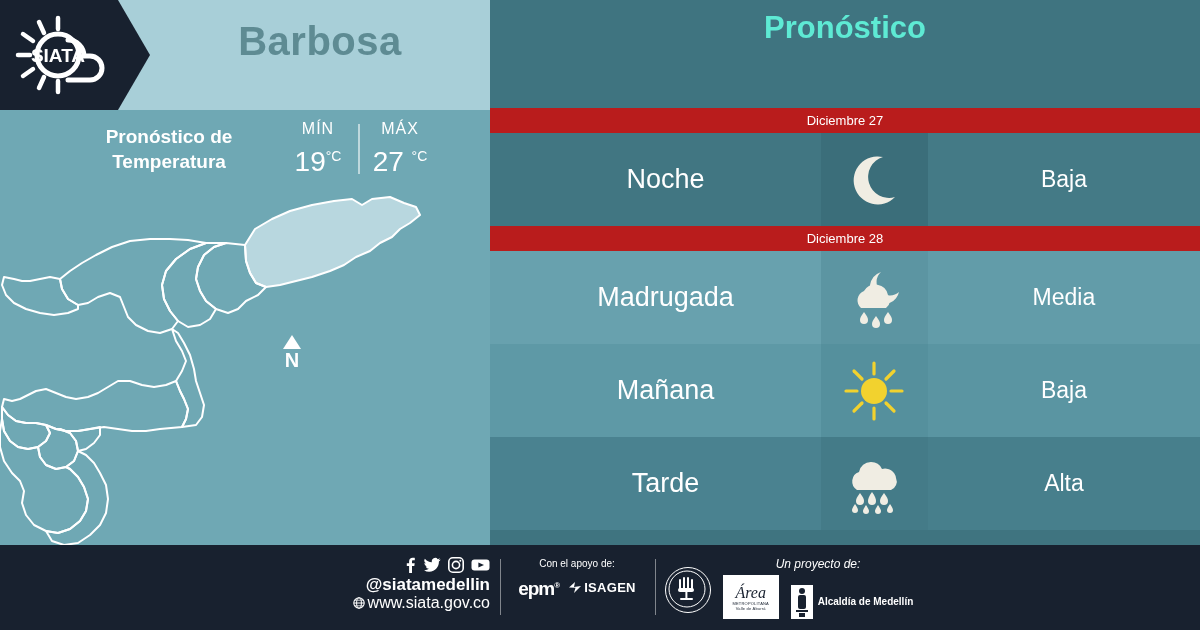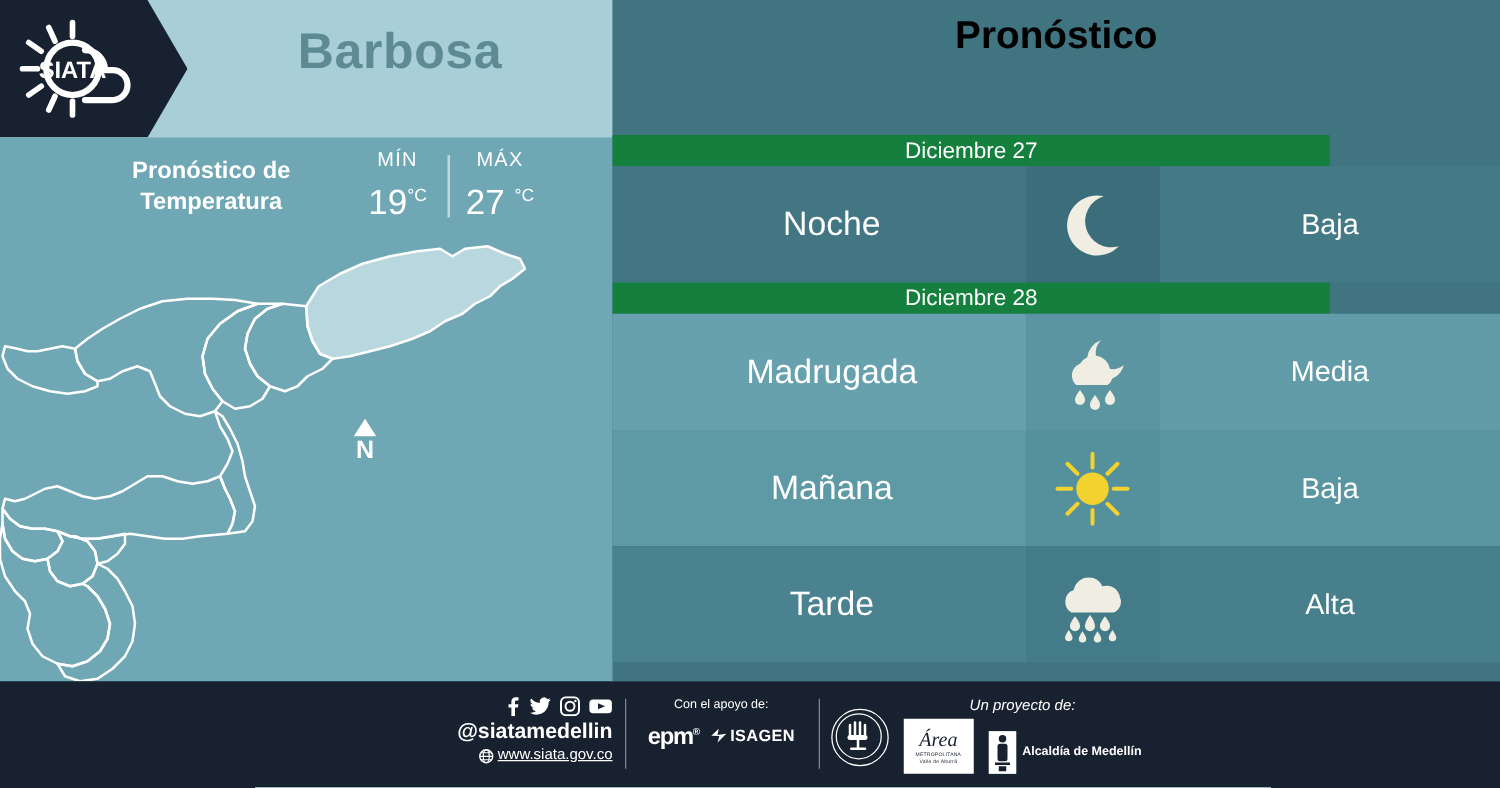--- a/index.html
+++ b/index.html
@@ -136,33 +136,33 @@
     position: absolute;
     left: 490px; top: 0;
     width: 710px; height: 545px;
     background: #3F7480;
   }
   .precip-title {
     position: absolute;
     left: 0; top: 8px;
     width: 710px;
     text-align: center;
-    color: #000000;
+    color: #5eead4;
     font-size: 31px;
     font-weight: bold;
     line-height: 39px;
   }
   .date-bar {
     position: absolute;
     left: 0;
-    width: 574px;
+    width: 710px;
     height: 25px;
-    background: #15803d;
-    color: #ffffff;
-    font-size: 18px;
+    background: #b91c1c;
+    color: #ffffff;
+    font-size: 13px;
     display: flex;
     align-items: center;
     justify-content: center;
   }
   #date-bar-0 { top: 108px; }
   #date-bar-1 { top: 226px; }
 
   .forecast-row {
     position: absolute;
     left: 0;
@@ -236,27 +236,26 @@
     gap: 7px;
     margin-bottom: 2px;
   }
   .social-icons svg { display: block; }
   .handle {
     font-size: 17px;
     font-weight: bold;
     line-height: 20px;
   }
   .website {
-    font-size: 12px;
+    font-size: 16px;
     line-height: 16px;
     display: flex;
     justify-content: flex-end;
-    align-items: flex-end;
+    align-items: center;
     gap: 3px;
-    text-decoration: underline;
   }
   .foot-divider {
     position: absolute;
     top: 14px;
     width: 1px; height: 56px;
     background: rgba(255,255,255,0.45);
   }
   #fd-1 { left: 500px; }
   #fd-2 { left: 655px; }
 

